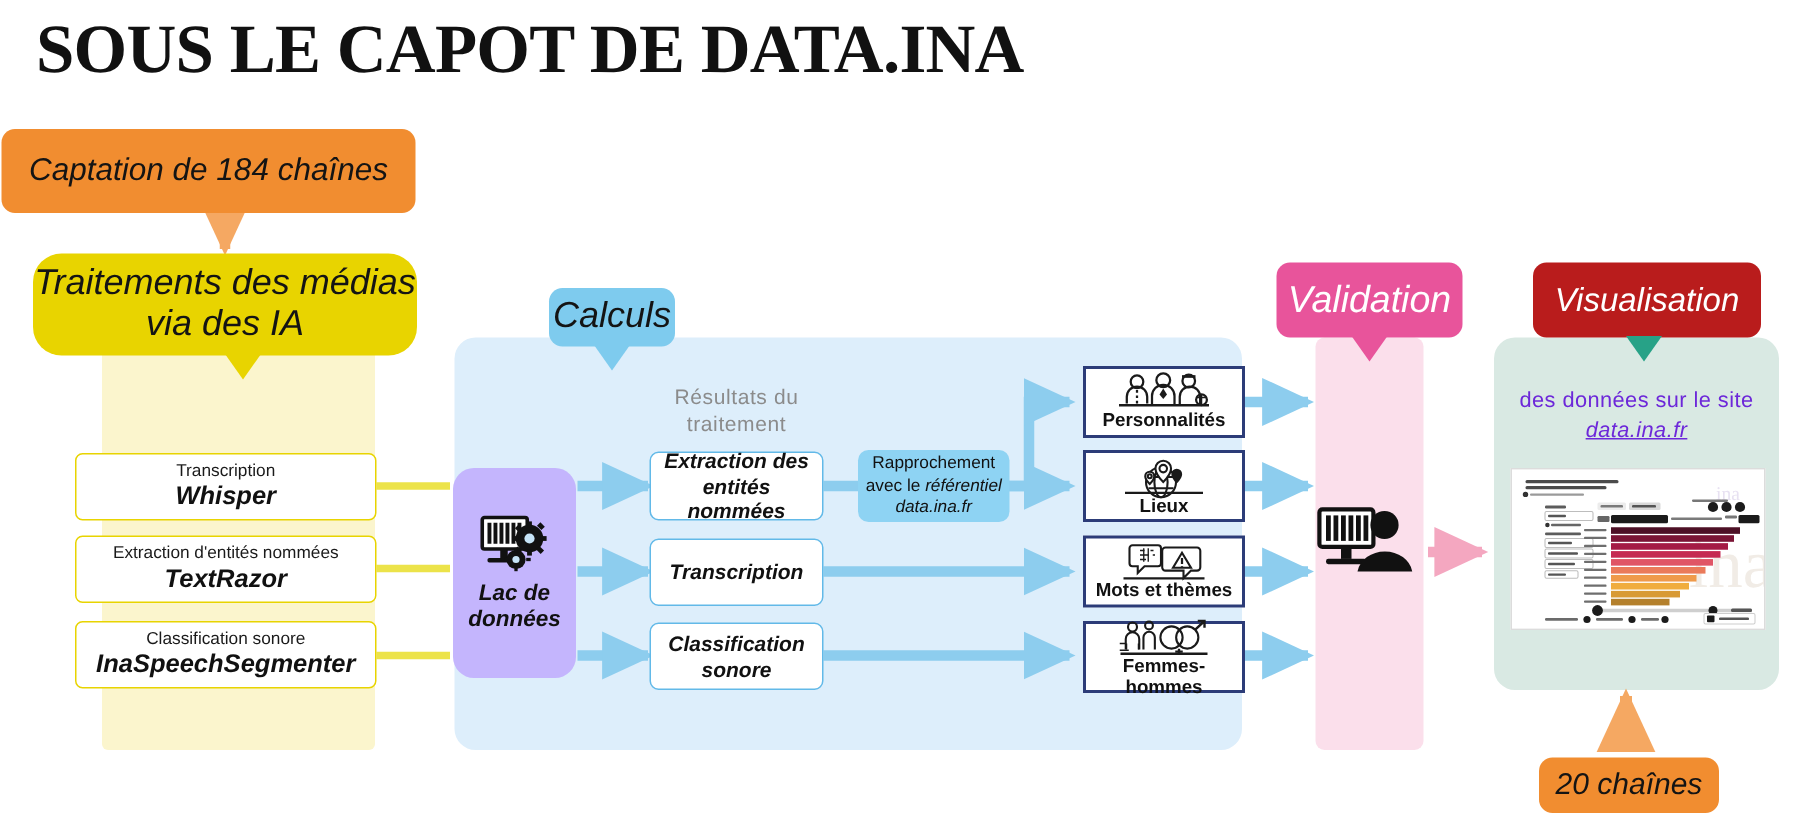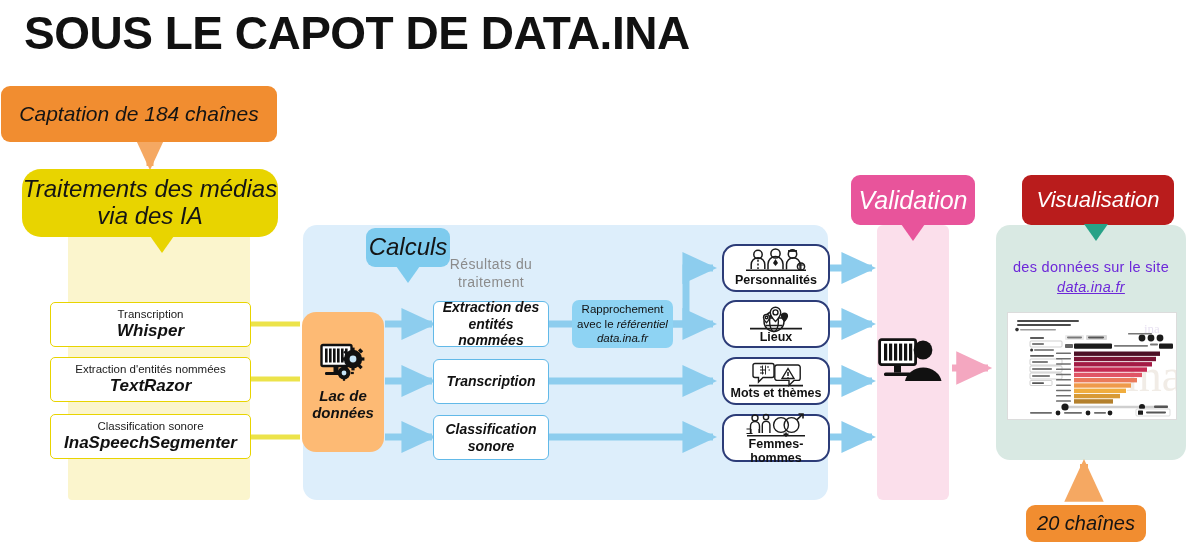--- a/index.html
+++ b/index.html
@@ -10,21 +10,21 @@
     overflow:hidden;
     position:relative;
   }
   #stage{position:relative;width:1200px;height:548px;}
 
   
   .page-title{
     position:absolute;left:24px;top:6px;
     font-size:46px;font-weight:bold;letter-spacing:-0.5px;
     color:#111111;
-    font-family:Liberation Sans, sans-serif;
+    font-family:Liberation Serif, serif;
   }
 
   
   .abs{position:absolute;box-sizing:border-box;}
 
   
   .panel{position:absolute;box-sizing:border-box;}
   .panel-yellow{background:#fbf5cd;border-radius:4px;}
   .panel-blue{background:#ddeefb;border-radius:14px;}
   .panel-pink{background:#fbdfeb;border-radius:6px;}
@@ -60,30 +60,30 @@
   .wbox{
     position:absolute;box-sizing:border-box;
     background:#ffffff;
     display:flex;flex-direction:column;
     align-items:center;justify-content:center;
     text-align:center;
     z-index:5;
   }
   .wbox-yellow{border:1.6px solid #e8d400;border-radius:5px;}
   .wbox-blue{border:1.6px solid #62b9e8;border-radius:6px;}
-  .wbox-navy{border:2px solid #2c3c78;border-radius:14px;}
+  .wbox-navy{border:2px solid #2c3c78;border-radius:0;}
   .wbox .line1{font-size:11.5px;color:#1a1a1a;line-height:1.25;}
   .wbox .line2{font-size:17px;font-style:italic;font-weight:bold;color:#111;line-height:1.2;}
   .wbox .single{font-size:14px;font-style:italic;font-weight:bold;color:#111;line-height:1.2;}
   .wbox .cat-label{font-size:12.5px;font-weight:bold;color:#111;line-height:1.1;}
 
   
   .lac{
     position:absolute;box-sizing:border-box;
-    background:#fdba74;border-radius:14px;
+    background:#c4b5fd;border-radius:14px;
     display:flex;flex-direction:column;align-items:center;justify-content:center;
     z-index:5;
   }
   .lac .lac-label{font-size:15px;font-style:italic;font-weight:bold;color:#111;text-align:center;line-height:1.15;margin-top:4px;}
 
   
   .rappro{
     position:absolute;box-sizing:border-box;
     background:#8ed3f3;border-radius:7px;
     display:flex;align-items:center;justify-content:center;
@@ -182,21 +182,21 @@
   </div>
   <div class="wbox wbox-yellow" style="left:50px;top:357px;width:201px;height:45px;">
     <span class="line1">Extraction d'entités nommées</span>
     <span class="line2">TextRazor</span>
   </div>
   <div class="wbox wbox-yellow" style="left:50px;top:414px;width:201px;height:45px;">
     <span class="line1">Classification sonore</span>
     <span class="line2">InaSpeechSegmenter</span>
   </div>
 
-  <div class="bubble bubble-cyan" style="left:366px;top:192px;width:84px;height:39px;margin-top:36px;">
+  <div class="bubble bubble-cyan" style="left:366px;top:192px;width:84px;height:39px;">
     <span>Calculs</span>
     <span class="tail tail-cyan" style="left:30px;"></span>
   </div>
 
   <div class="lac" style="left:302px;top:312px;width:82px;height:140px;">
     <span style="line-height:0;">
       <svg width="46" height="40" viewBox="0 0 46 40">
         <rect x="1.5" y="2" width="30" height="21" rx="1.5" fill="#ffffff" stroke="#111" stroke-width="2.4"></rect>
         <g fill="#111">
           <rect x="5" y="5.5" width="2.6" height="14"></rect>

